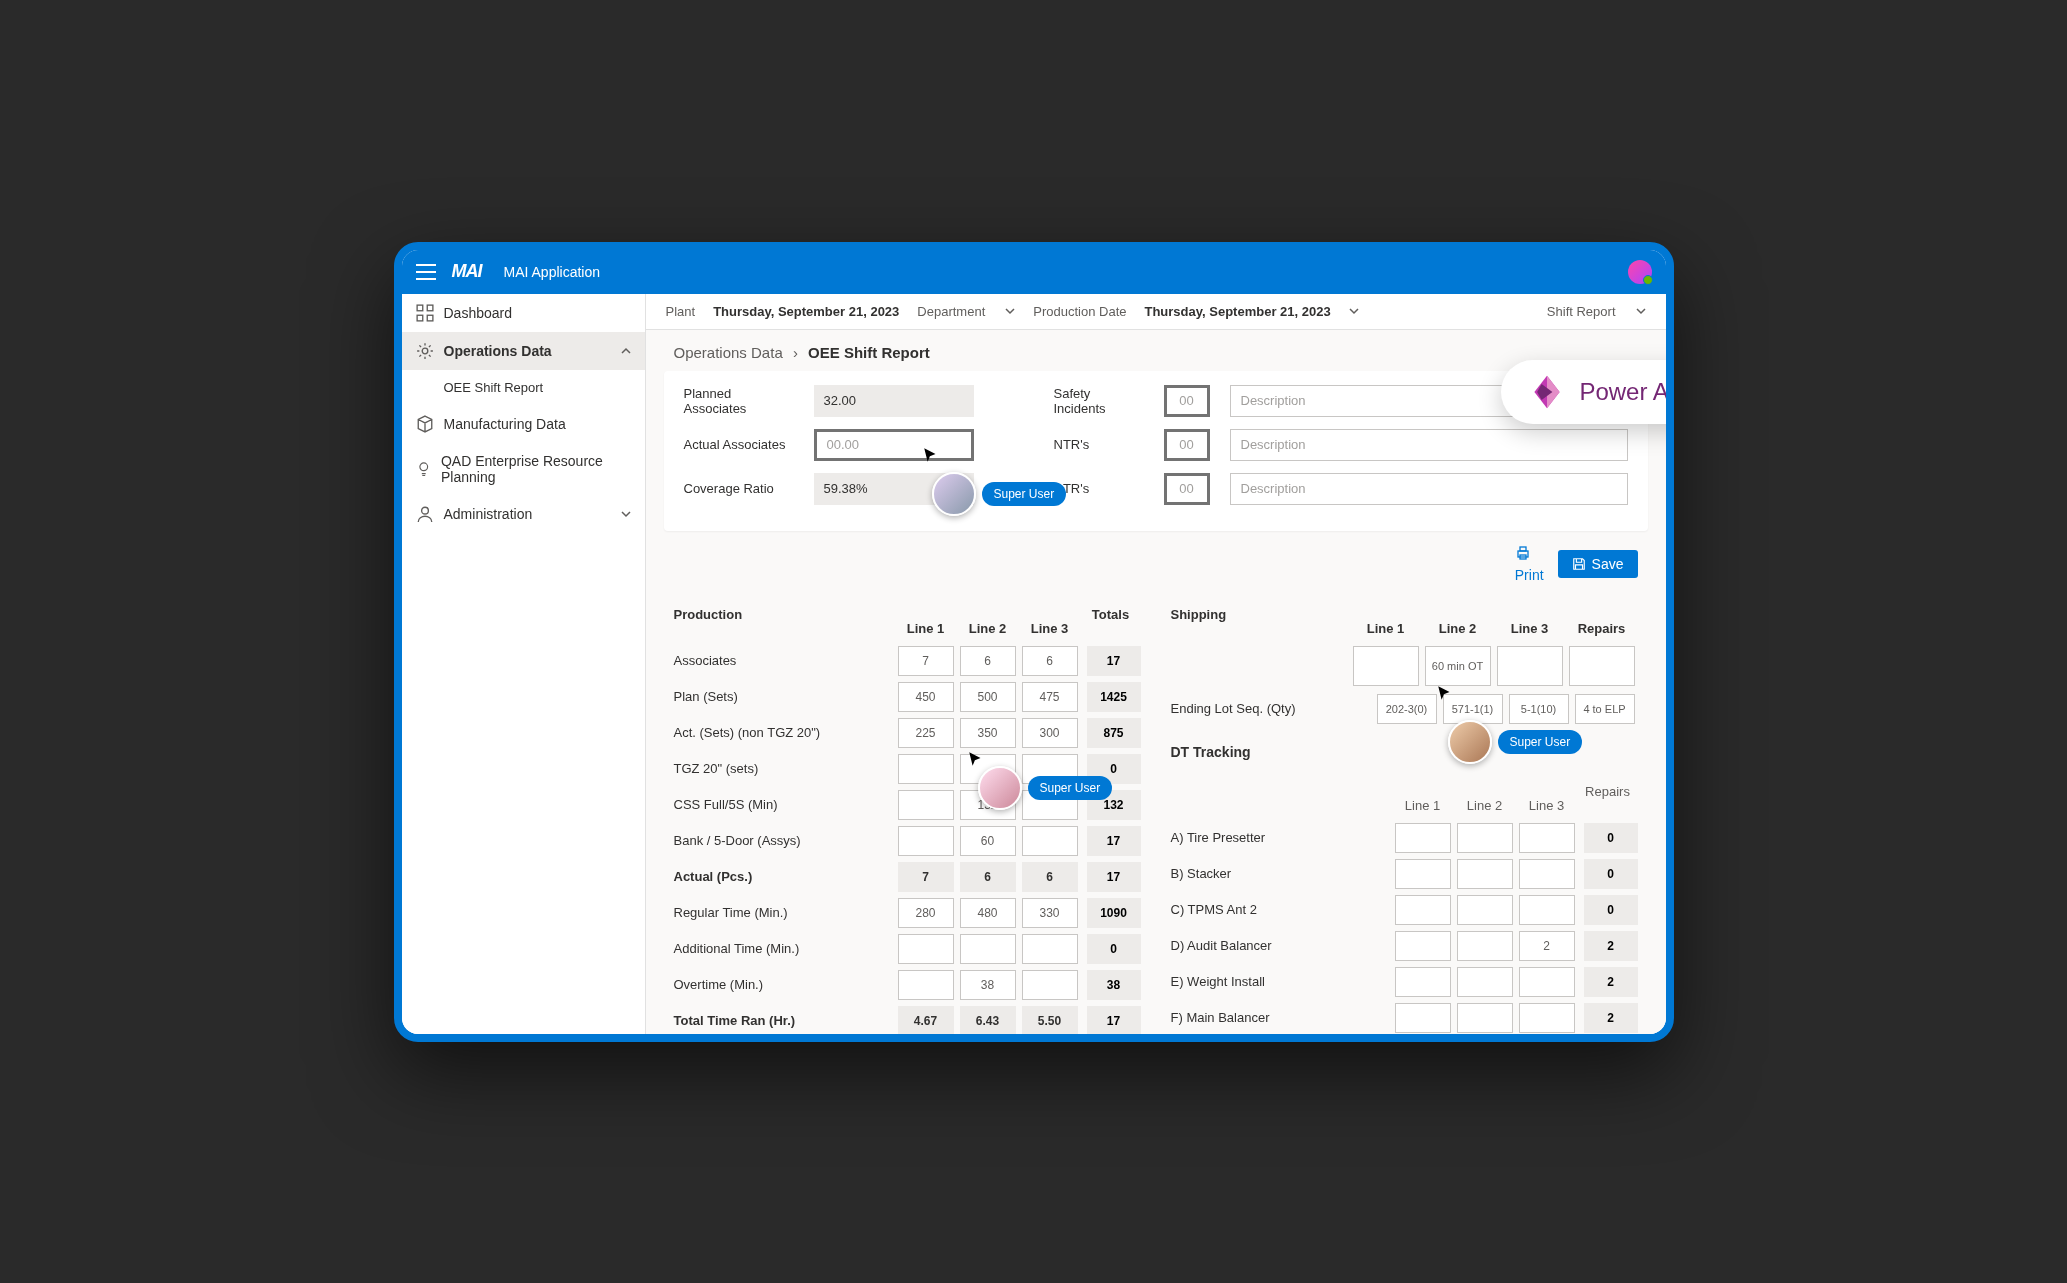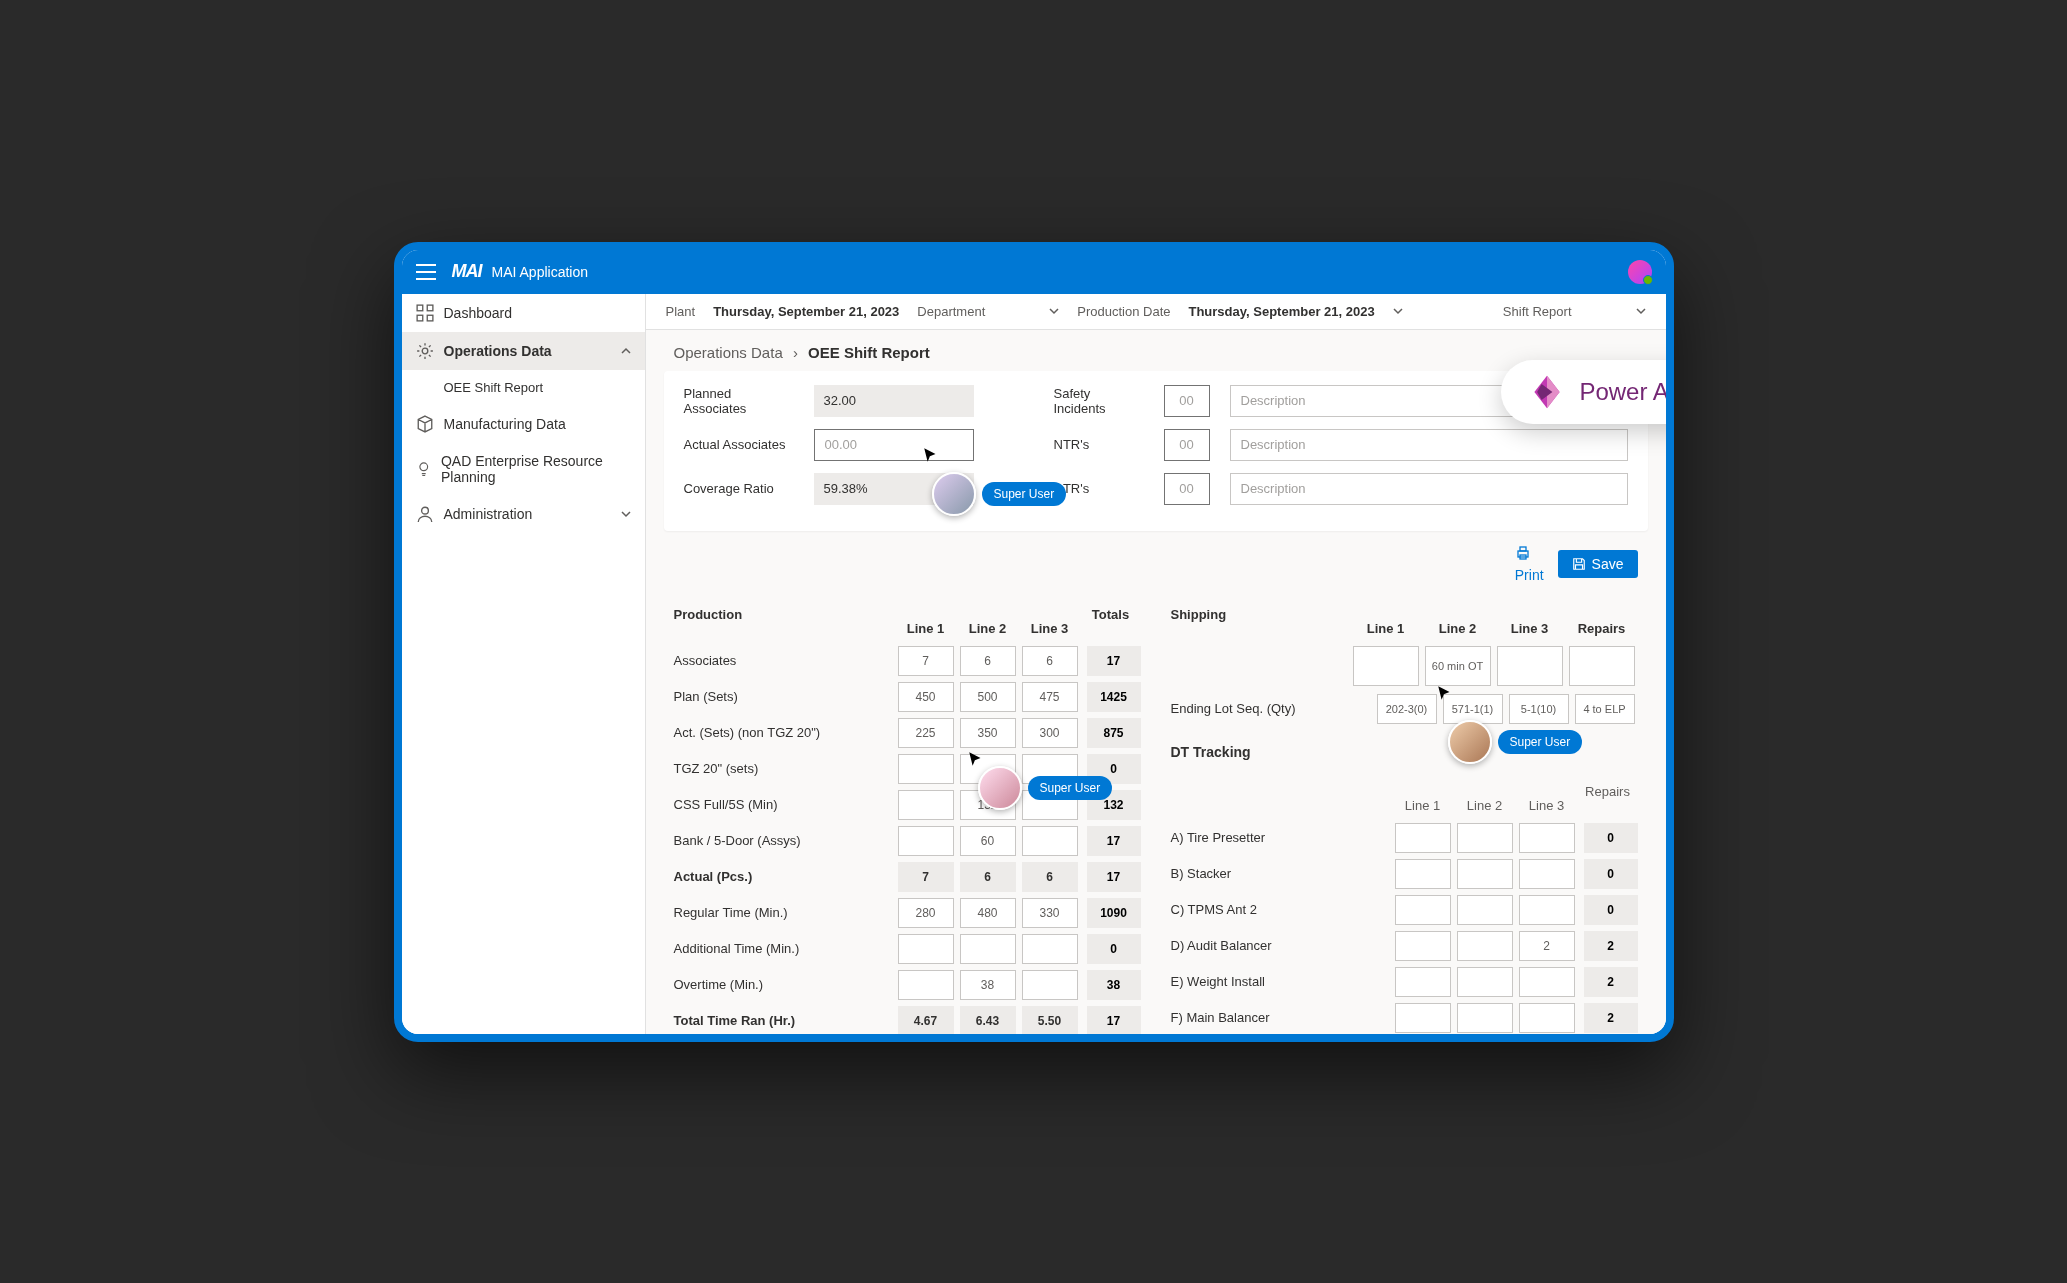--- a/index.html
+++ b/index.html
@@ -1,46 +1,46 @@
 <!DOCTYPE html>
 <html><head>
 <meta charset="utf-8">
 <style>
 * { box-sizing: border-box; margin: 0; padding: 0; font-family: 'Segoe UI', Tahoma, sans-serif; }
 body { background: #2a2a2a; display: flex; align-items: center; justify-content: center; min-height: 100vh; padding: 40px; }
 .device { width: 1280px; height: 800px; background: #fff; border-radius: 24px; border: 8px solid #0078d4; overflow: hidden; position: relative; box-shadow: 0 30px 80px rgba(0,0,0,0.6); }
 .topbar { height: 44px; background: #0078d4; display: flex; align-items: center; padding: 0 14px; color: #fff; }
 .menu-icon { width: 20px; height: 16px; margin-right: 16px; display: flex; flex-direction: column; justify-content: space-between; cursor: pointer; }
 .menu-icon span { height: 2px; background: #fff; }
-.logo { font-style: italic; font-weight: bold; font-size: 18px; margin-right: 10px; letter-spacing: -1px; }
+.logo { font-style: italic; font-weight: bold; font-size: 18px; margin-right: 22px; letter-spacing: -1px; }
 .app-title { font-size: 14px; }
 .avatar-top { width: 24px; height: 24px; border-radius: 50%; background: linear-gradient(135deg,#f4a,#a4f); margin-left: auto; position: relative; }
 .avatar-top::after { content:''; position:absolute; bottom:-1px; right:-1px; width:8px; height:8px; background:#6bb700; border-radius:50%; border:1.5px solid #0078d4; }
 .content { display: flex; height: calc(100% - 44px); border-radius: 19px; }
 .sidebar { width: 244px; border-right: 1px solid #e1e1e1; background: #fff; }
 .side-item { display: flex; align-items: center; padding: 10px 14px; font-size: 14px; color: #323130; cursor: pointer; }
 .side-item.active { background: #edebe9; font-weight: 600; }
 .side-item .icn { width: 18px; height: 18px; margin-right: 10px; display:flex; align-items:center; justify-content:center; }
 .side-item .chev { margin-left: auto; }
 .side-sub { padding-left: 42px; font-size: 13px; }
 .main { flex: 1; overflow: auto; background: #faf9f8; }
 .filterbar { display: flex; align-items: center; padding: 10px 20px; background: #fff; border-bottom: 1px solid #e1e1e1; gap: 18px; font-size: 13px; }
 .filterbar .lbl { color: #605e5c; }
 .filterbar .val { font-weight: 600; color: #323130; }
-.filterbar .dd { display:flex; align-items:center; gap:64px; color:#605e5c; cursor:pointer; }
+.filterbar .dd { display:flex; align-items:center; gap:20px; color:#605e5c; cursor:pointer; }
 .chev-svg { width:10px; height:10px; }
 .breadcrumb { padding: 14px 28px 10px; font-size: 15px; }
 .breadcrumb .bc1 { color: #605e5c; }
 .breadcrumb .sep { color: #605e5c; margin: 0 6px; }
 .breadcrumb .bc2 { font-weight: 600; color: #323130; }
 .card { background: #fff; margin: 0 18px 14px; border-radius: 4px; padding: 14px 20px; box-shadow: 0 1px 2px rgba(0,0,0,0.05); }
 .form-row { display: flex; align-items: center; margin-bottom: 12px; gap: 20px; font-size: 13px; }
 .form-row .flbl { width: 110px; color: #323130; }
 .ro-field { width: 160px; height: 32px; background: #edebe9; display:flex; align-items:center; padding: 0 10px; color:#323130; }
-.in-field { width: 46px; height: 32px; border: 1px solid #737373; display:flex; align-items:center; justify-content:center; color:#a19f9d; font-size:13px; }
+.in-field { width: 46px; height: 32px; border: 3px solid #737373; display:flex; align-items:center; justify-content:center; color:#a19f9d; font-size:13px; }
 .desc-field { flex:1; height:32px; border:1px solid #c8c6c4; display:flex; align-items:center; padding:0 10px; color:#a19f9d; font-size:13px; }
 .flbl2 { width: 90px; color:#323130; }
 .actions { display:flex; justify-content:flex-end; gap:14px; padding: 0 28px 10px; align-items:center; }
 .btn-link { color:#0078d4; font-size:14px; display:flex; gap:6px; cursor:pointer;flex-direction:column; }
 .btn-primary { background:#0078d4; color:#fff; padding:6px 14px; border-radius:3px; font-size:14px; display:flex; align-items:center; gap:6px; cursor:pointer; }
 .tables { display:flex; gap:30px; padding: 0 28px 20px; }
 .tcol { flex:1; }
 .thead { display:flex; font-weight:600; font-size:13px; color:#323130; margin-bottom:10px; align-items:center; }
 .thead .rlbl { flex:1; }
 .thead .ccol { width:62px; text-align:center;margin-top:28px; }

